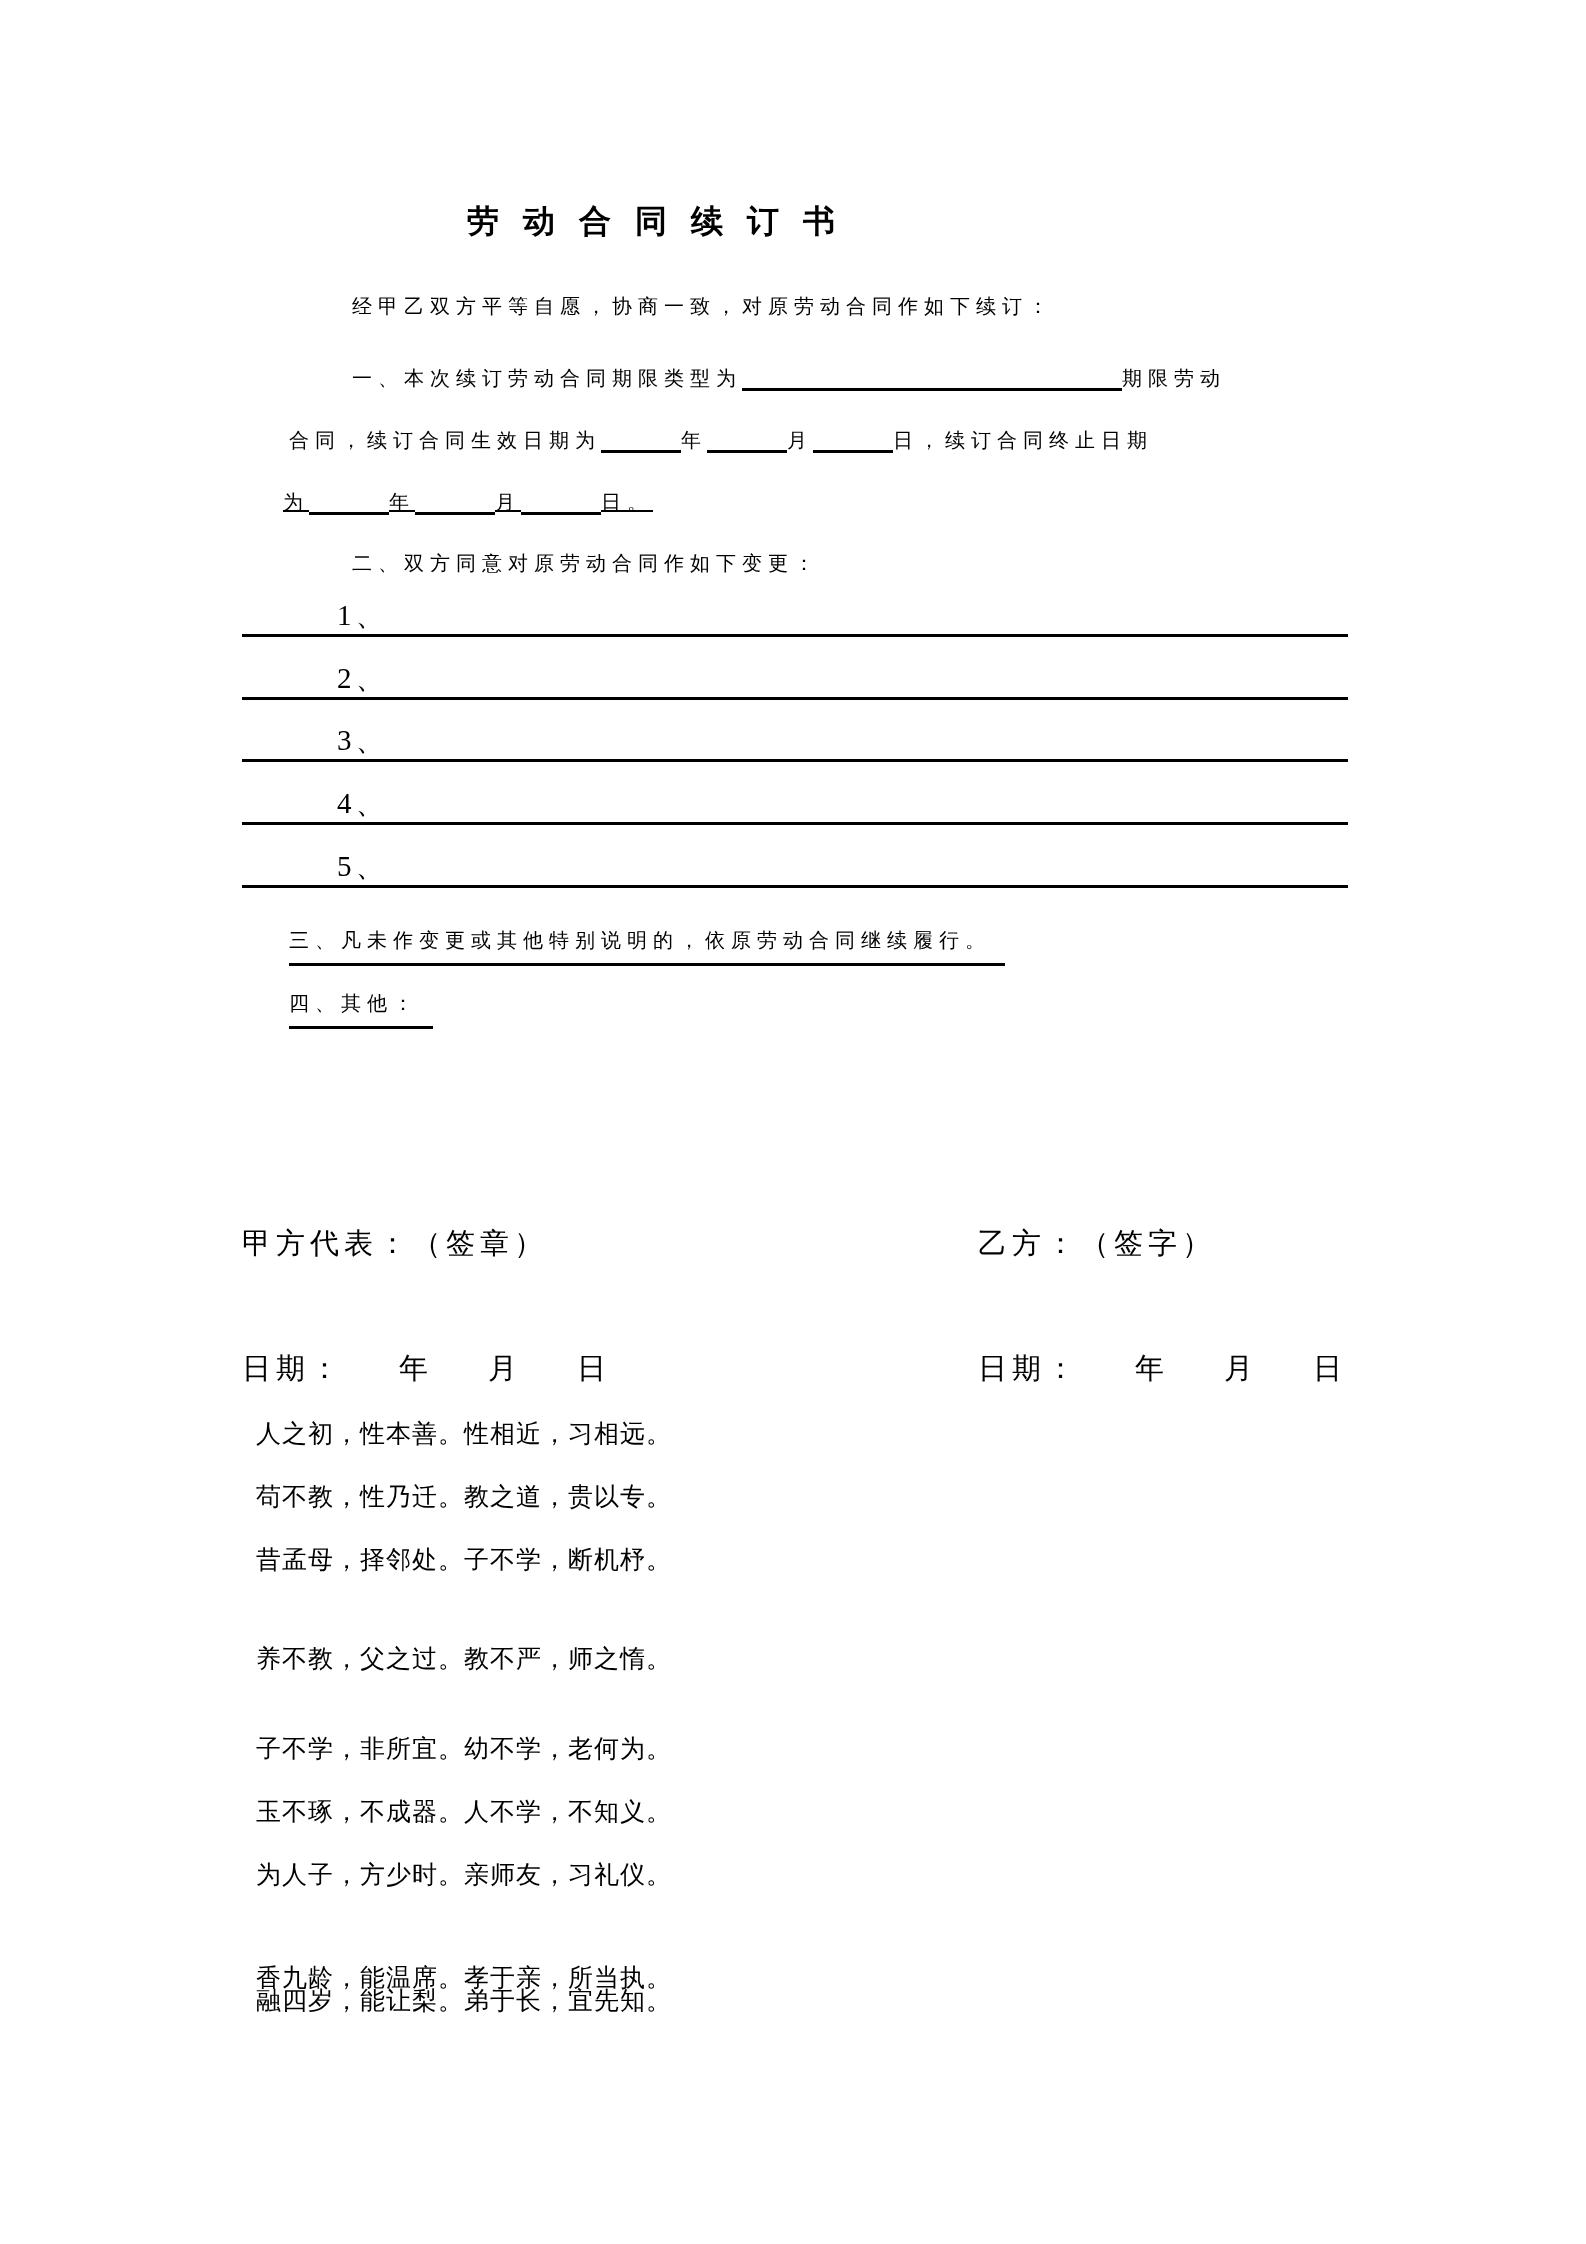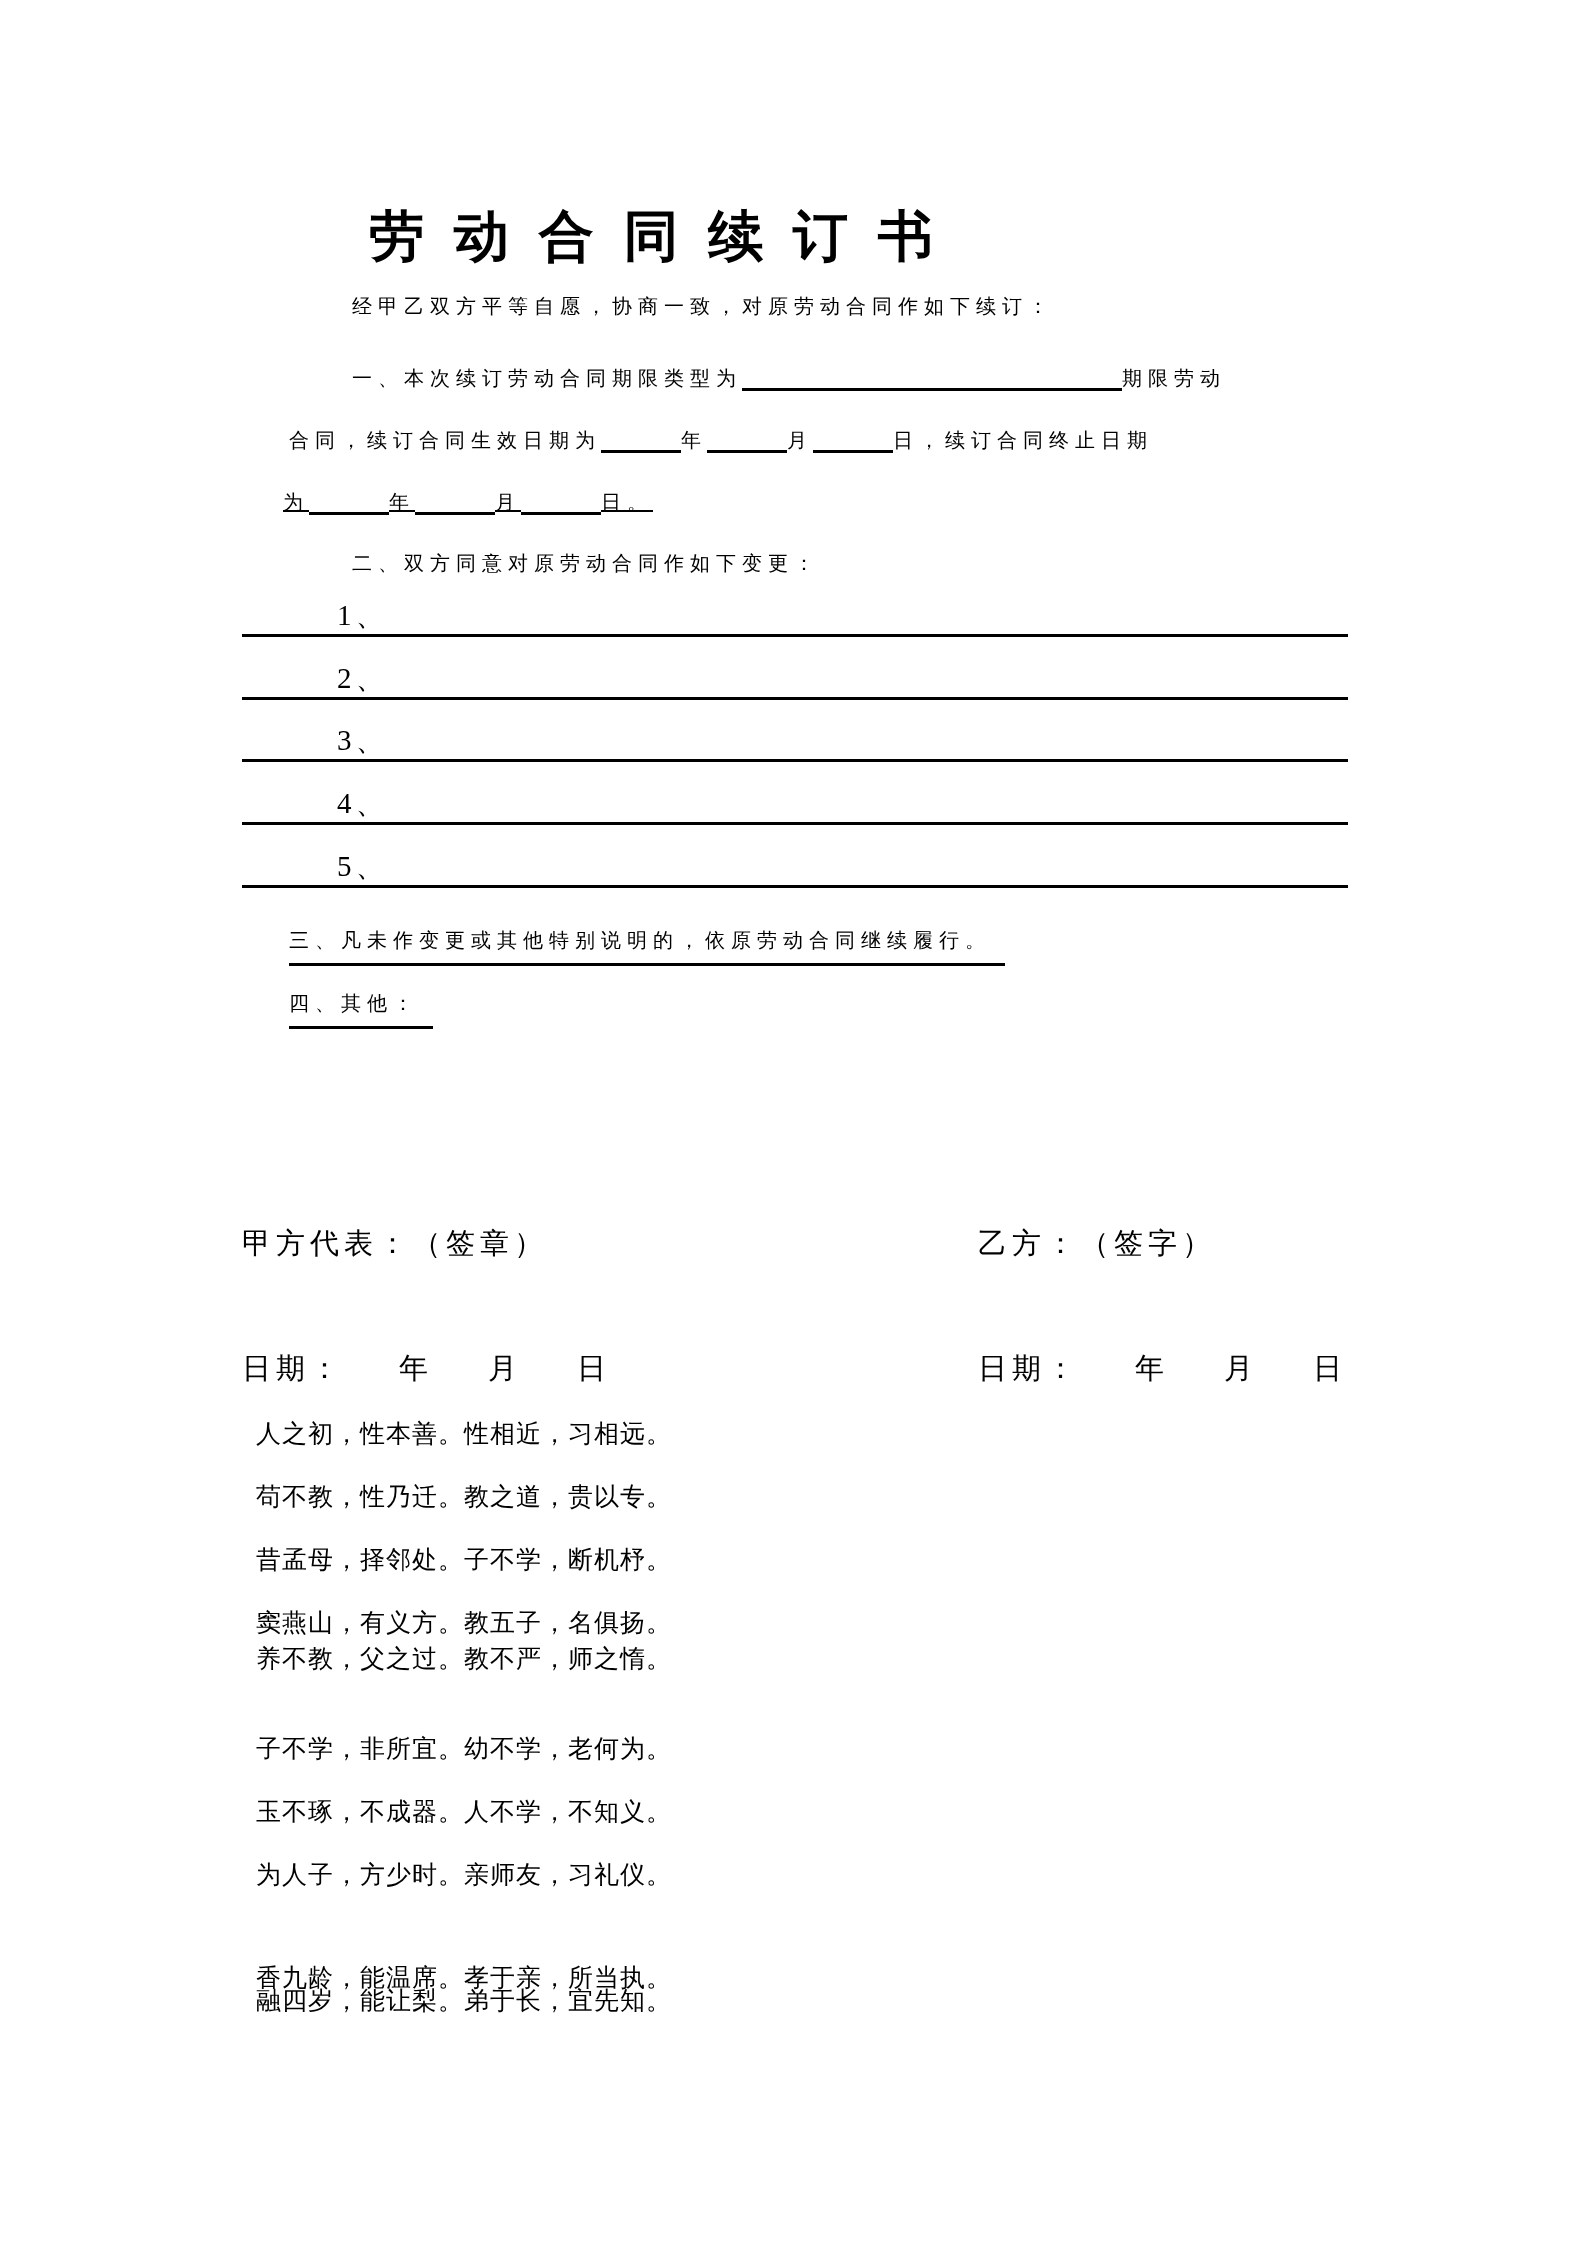--- a/index.html
+++ b/index.html
@@ -2,21 +2,21 @@
 <html><head>
 <meta charset="utf-8">
 <style>
   html,body{margin:0;padding:0;background:#ffffff;}
   body{width:1586px;height:2244px;position:relative;
        font-family:"Liberation Serif","DejaVu Serif",serif;color:#000;}
   .page{position:absolute;left:0;top:0;width:1586px;height:2244px;background:#ffffff;}
   .abs{position:absolute;}
   .body-text{font-size:20px;letter-spacing:6px;line-height:36px;white-space:nowrap;margin-left:47px;}
   .title{left:0;top:200px;width:1310px;text-align:center;
-         font-size:55px;font-weight:bold;letter-spacing:8px;white-space:nowrap;}
+         font-size:32px;font-weight:bold;letter-spacing:8px;white-space:nowrap;}
   .indent{padding-left:63px;}
   .blank{display:inline-block;border-bottom:3px solid #000;height:30px;vertical-align:-6px;}
   .blank-lg{width:380px;}
   .blank-sm{width:80px;}
   .item-row{left:242px;width:1106px;height:38px;border-bottom:3px solid #000;}
   .item-num{padding-left:95px;font-size:29px;letter-spacing:4px;}
   .uline{display:inline-block;border-bottom:3px solid #000;padding:0 14px 5px 0;}
   .sig-text{font-size:29px;letter-spacing:5px;white-space:nowrap;}
   .date-gap{display:inline-block;width:55px;}
   .poem-line{left:242px;padding-left:14px;font-size:25px;letter-spacing:1px;white-space:nowrap;}
@@ -76,21 +76,20 @@
     <span>日期：</span><span class="date-gap"></span><span>年</span><span class="date-gap"></span><span>月</span><span class="date-gap"></span><span>日</span>
   </div>
 
   <div class="abs sig-text" style="left:978px;top:1349px;">
     <span>日期：</span><span class="date-gap"></span><span>年</span><span class="date-gap"></span><span>月</span><span class="date-gap"></span><span>日</span>
   </div>
 
   <div class="abs poem-line" style="top:1417px;">人之初，性本善。性相近，习相远。</div>
   <div class="abs poem-line" style="top:1480px;">苟不教，性乃迁。教之道，贵以专。</div>
   <div class="abs poem-line" style="top:1543px;">昔孟母，择邻处。子不学，断机杼。</div>
-  <div class="abs poem-line" style="top:1606px;">窦燕山，有义方。教五子，名俱扬。</div>
   <div class="abs poem-line" style="top:1642px;">养不教，父之过。教不严，师之惰。</div>
   <div class="abs poem-line" style="top:1732px;">子不学，非所宜。幼不学，老何为。</div>
   <div class="abs poem-line" style="top:1795px;">玉不琢，不成器。人不学，不知义。</div>
   <div class="abs poem-line" style="top:1858px;">为人子，方少时。亲师友，习礼仪。</div>
   <div class="abs poem-line" style="top:1921px;margin-top:40px;">香九龄，能温席。孝于亲，所当执。</div>
   <div class="abs poem-line" style="top:1984px;">融四岁，能让梨。弟于长，宜先知。</div>
 
 </div>
 
 </body></html>

